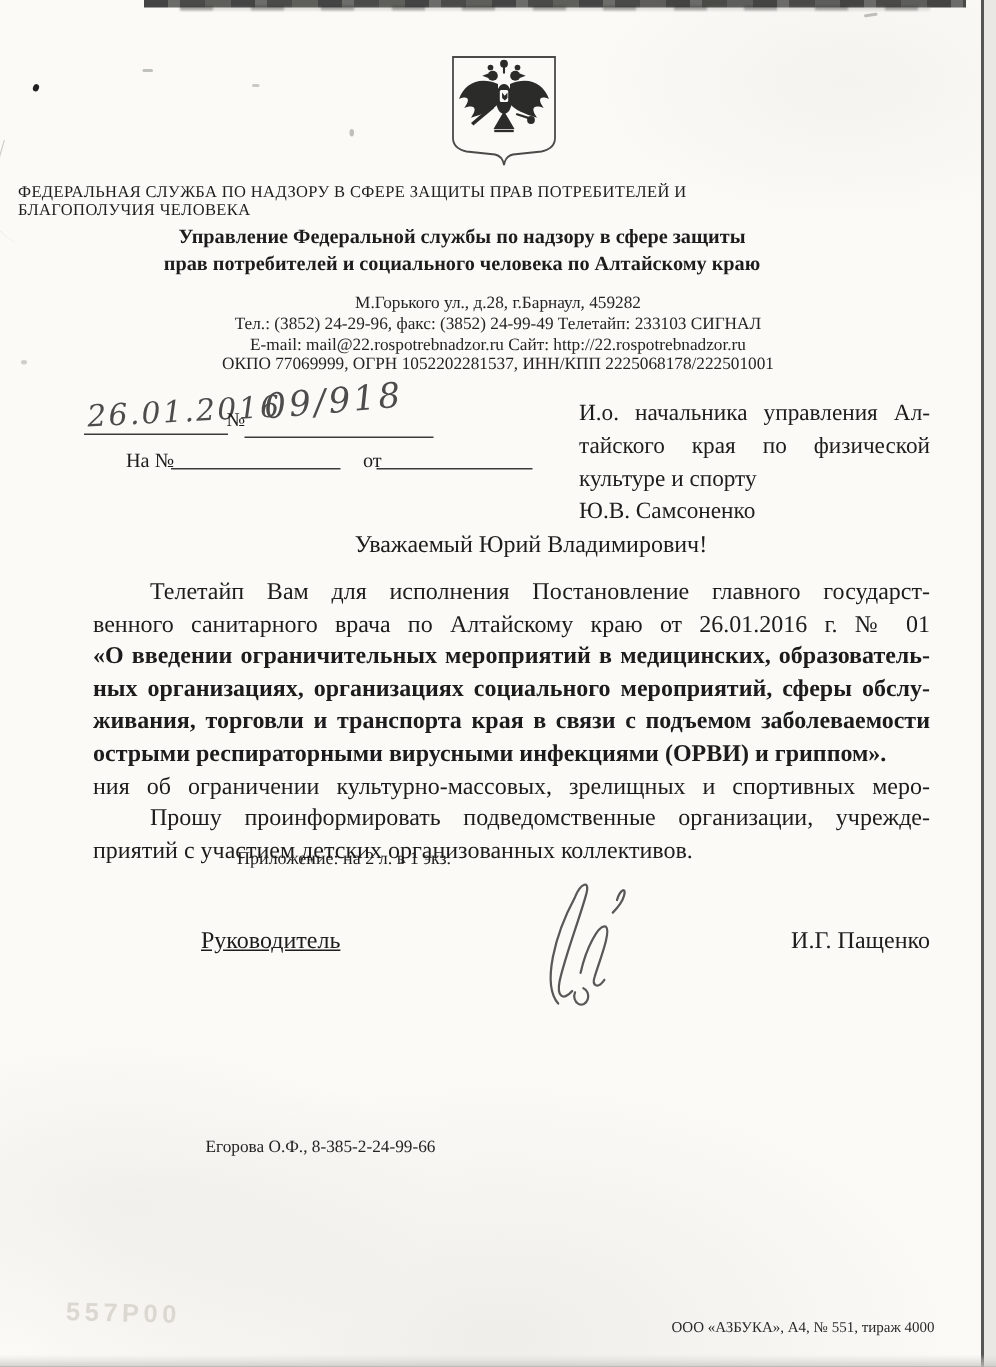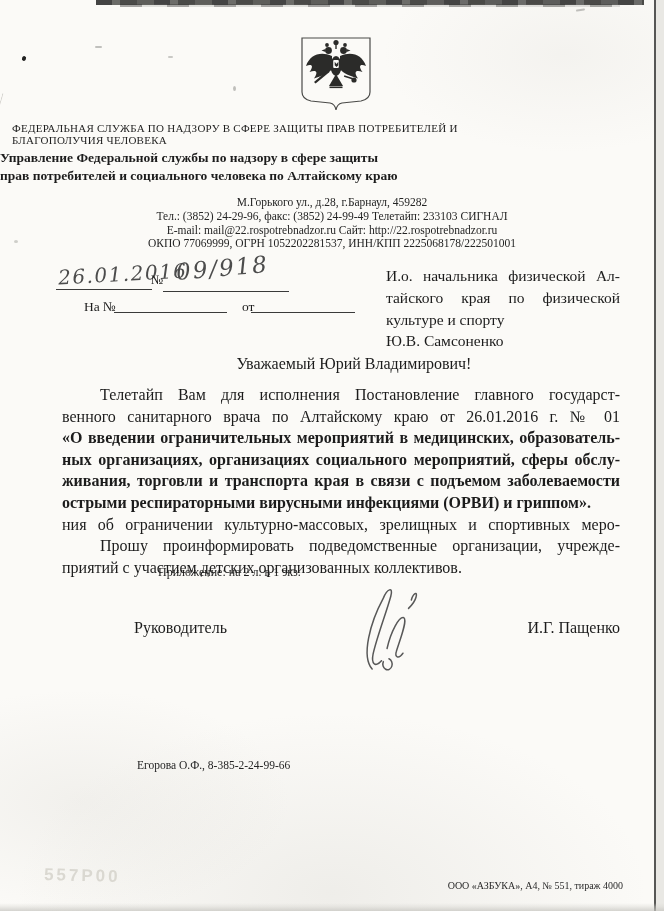--- a/index.html
+++ b/index.html
@@ -37,21 +37,21 @@
   .speck.s1{left:22px;top:56px;width:4px;height:5px;transform:rotate(20deg);}
   .speck.s2{left:95px;top:46px;width:7px;height:2px;background:#9a9a96;opacity:.6;border-radius:2px;}
   .speck.s3{left:168px;top:56px;width:5px;height:2px;background:#a8a8a4;opacity:.6;border-radius:2px;}
   .speck.s4{left:233px;top:86px;width:3px;height:5px;background:#8e8e8a;opacity:.55;}
   .speck.s5{left:576px;top:9px;width:9px;height:2px;background:#9a9a96;opacity:.6;border-radius:2px;transform:rotate(-8deg);}
   .speck.s6{left:14px;top:240px;width:4px;height:3px;background:#b0b0ac;opacity:.6;}
   
   .emblem{position:absolute;left:298px;top:36px;width:76px;height:86px;}
   .fed-line{position:absolute;left:12px;top:122px;width:524px;text-align:left;
     font-size:11px;letter-spacing:.25px;color:#1e1e1e;}
-  .org-name{position:absolute;left:0;top:149px;width:616px;
+  .org-name{position:absolute;left:0;top:149px;width:616px;text-align:center;
     font-weight:bold;font-size:13.5px;line-height:18px;}
   .addr-block{position:absolute;left:0;top:196px;width:664px;text-align:center;
     font-size:11.5px;line-height:13.8px;color:#242424;}
   
   .hand{font-family:"DejaVu Serif", serif;font-style:italic;color:#4c4c4c;}
   .hw-date{position:absolute;left:58px;top:262px;font-size:20px;letter-spacing:1.5px;transform:rotate(-3deg);}
   .no-sign{position:absolute;left:151px;top:272px;font-size:13px;}
   .hw-number{position:absolute;left:176px;top:255px;font-size:23px;letter-spacing:2px;transform:rotate(-5deg);}
   .uline{position:absolute;border-bottom:1.3px solid #3a3a3a;}
   .ul-date{left:56px;top:276px;width:96px;height:13px;}
@@ -67,21 +67,21 @@
   .lline{text-align:left;}
   
   .salutation{position:absolute;left:62px;top:355px;width:558px;text-align:center;
     padding-left:26px;box-sizing:border-box;font-size:16px;}
   .body-block{position:absolute;left:62px;top:384px;width:558px;font-size:16px;line-height:21.6px;}
   .body-block .line{text-align:justify;text-align-last:justify;}
   .body-block .line.left{text-align-last:left;}
   .body-block .line.indent{text-indent:38px;}
   .body-block .line.bold{font-weight:bold;}
   .attachment{position:absolute;left:134px;top:565px;font-size:12px;margin-left:24px;}
-  .sign-title{position:absolute;left:134px;top:619px;font-size:16px;}
+  .sign-title{position:absolute;left:134px;top:619px;font-size:16px;text-decoration:underline;}
   .sign-name{position:absolute;left:62px;top:619px;width:558px;text-align:right;font-size:16px;}
   .signature-svg{position:absolute;left:346px;top:580px;width:84px;height:96px;}
   .executor{position:absolute;left:137px;top:759px;font-size:11.5px;color:#242424;}
   .print-info{position:absolute;left:0;top:880px;width:623px;text-align:right;font-size:10px;color:#2a2a2a;}
   .bleed{position:absolute;left:44px;top:866px;font-size:17px;font-weight:bold;
     color:#dad8d1;letter-spacing:3px;transform:rotate(1.5deg);font-family:"Liberation Sans",sans-serif;}
 </style>
 </head>
 <body>
 
@@ -148,21 +148,21 @@
   <div class="no-sign">№</div>
   <div class="hand hw-number">09/918</div>
   <div class="uline ul-date"></div>
   <div class="uline ul-num"></div>
   <div class="ref-row2-label">На №</div>
   <div class="uline ul-reply"></div>
   <div class="ref-row2-from">от</div>
   <div class="uline ul-reply2"></div>
 
   <div class="recipient">
-    <div class="jline">И.о. начальника физической Ал-</div>
+    <div class="jline">И.о. начальника управления Ал-</div>
     <div class="jline">тайского края по физической</div>
     <div class="lline">культуре и спорту</div>
     <div class="lline">Ю.В. Самсоненко</div>
   </div>
 
   <div class="salutation">Уважаемый Юрий Владимирович!</div>
 
   <div class="body-block">
     <div class="line indent">Телетайп Вам для исполнения Постановление главного государст-</div>
     <div class="line">венного санитарного врача по Алтайскому краю от 26.01.2016 г. № 01</div>

